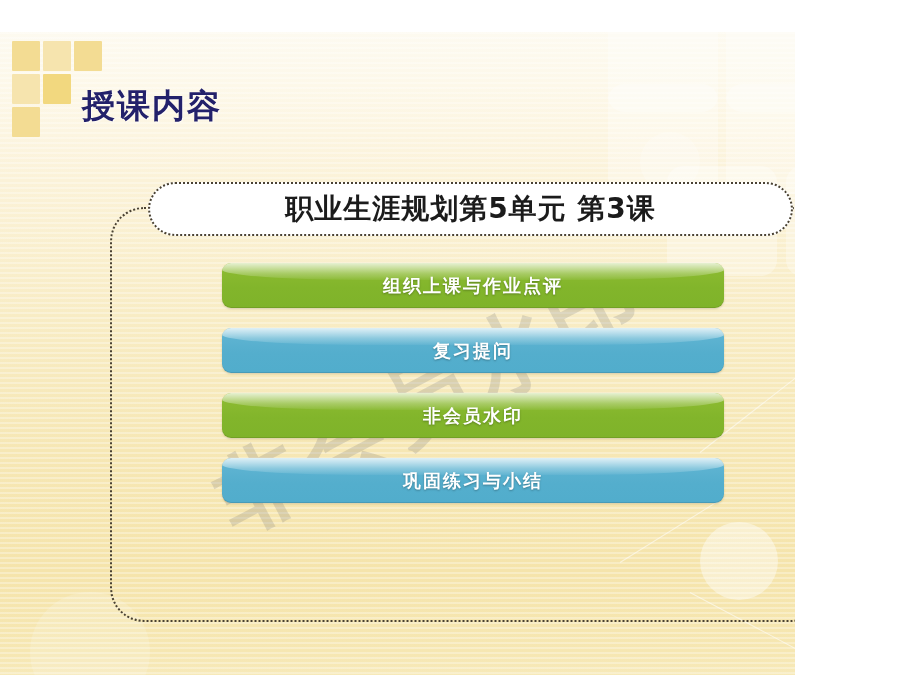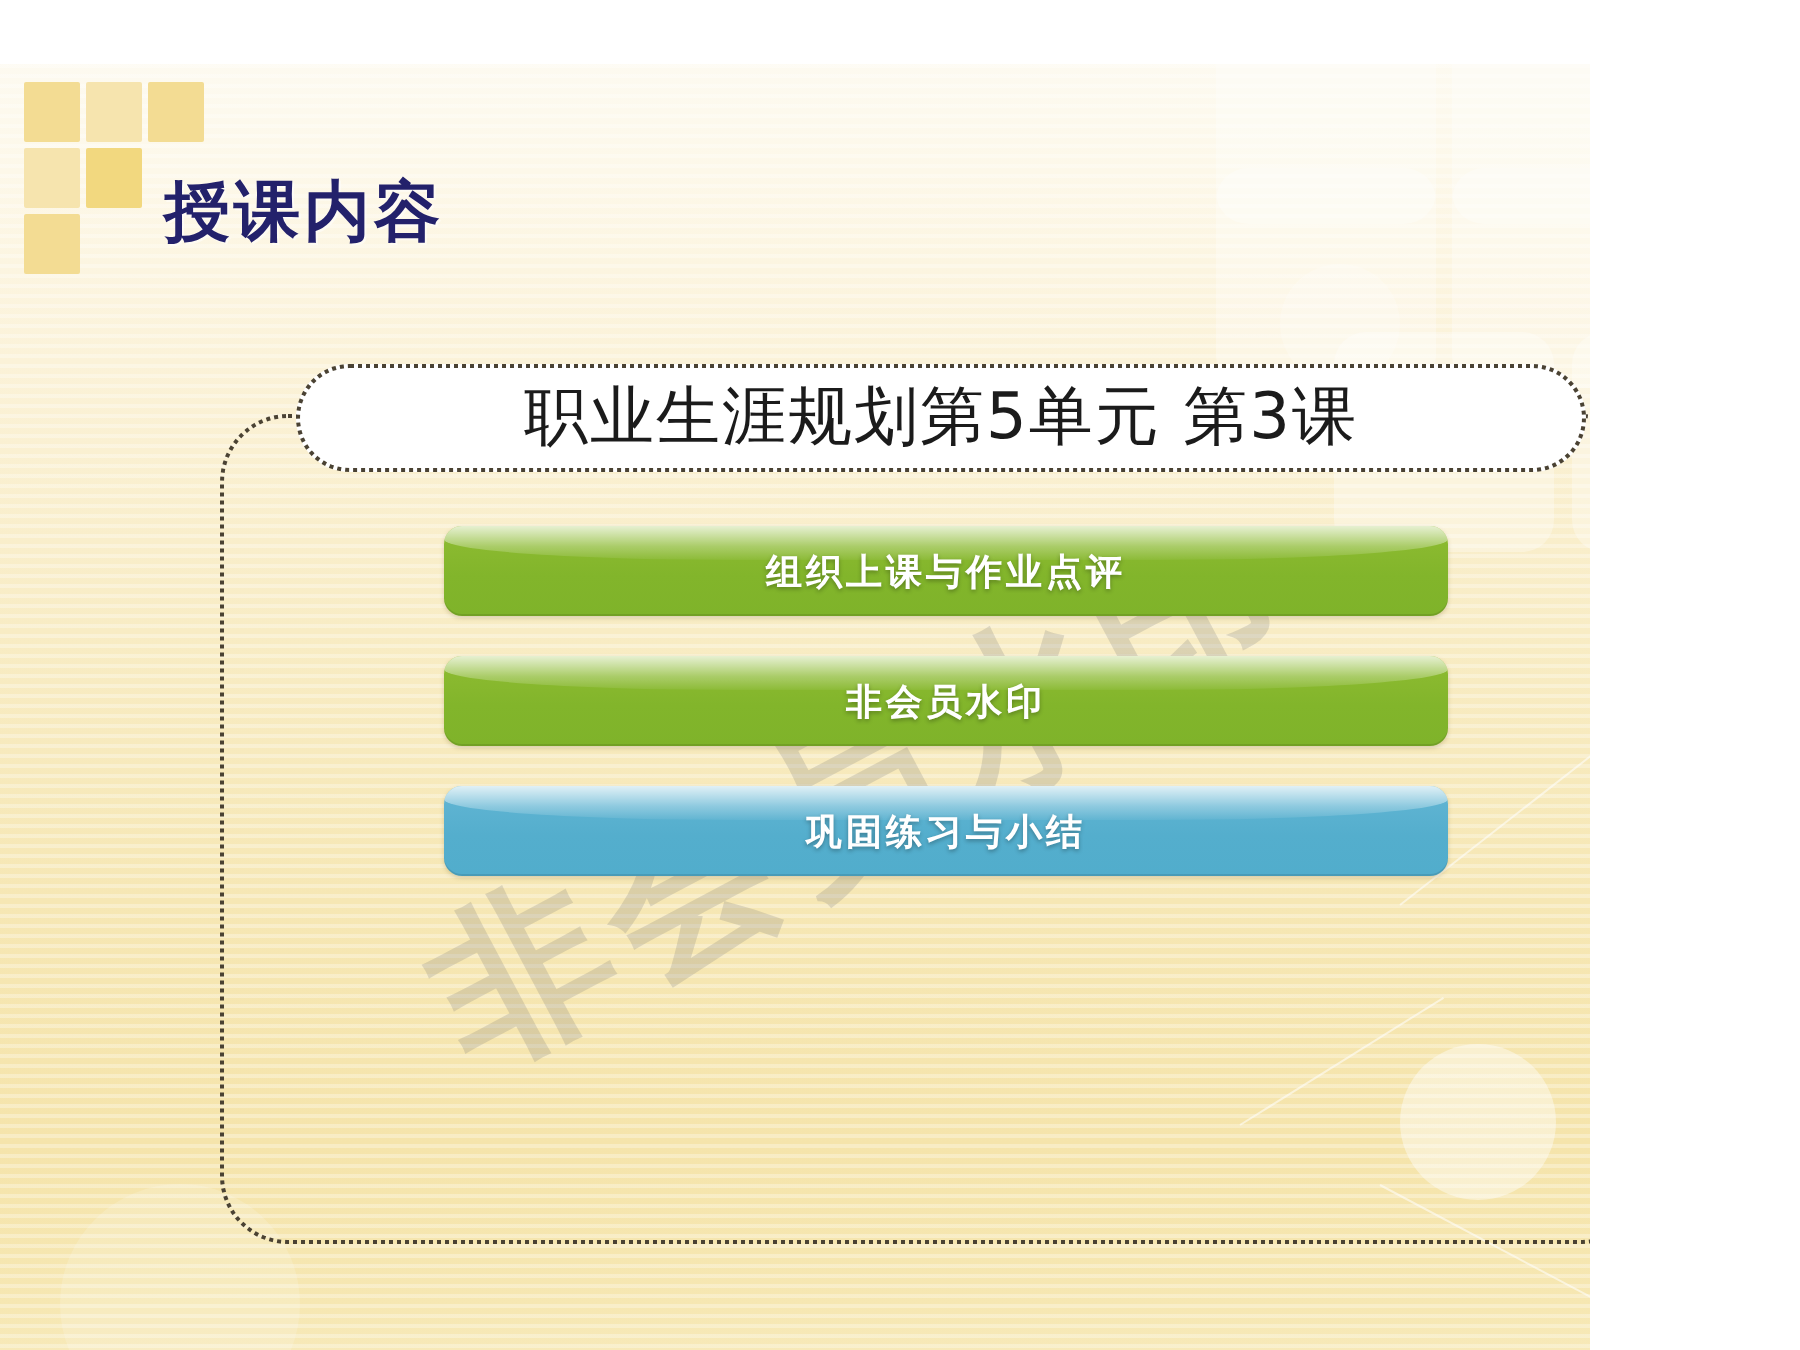--- a/index.html
+++ b/index.html
@@ -112,22 +112,22 @@
     background:#ffffff;
     border:2px dotted #4a4233;
     border-radius:28px;
     z-index:6;
     display:flex;
     align-items:center;
     justify-content:center;
   }
   #heading-pill .txt {
     font-family:"DejaVu Sans", sans-serif;
-    font-size:32px;
-    font-weight:normal;
+    font-size:28px;
+    font-weight:bold;
     color:#1b1b1b;
     letter-spacing:1px;
     white-space:nowrap;
   }
 
   
   #watermark {
     position:absolute;
     left:150px; top:215px;
     width:560px; height:300px;
@@ -259,20 +259,24 @@
     <div class="txt">职业生涯规划第5单元  第3课</div>
   </div>
 
   <div id="btn-list">
 
     <div class="nav-btn green">
       <div class="gloss"></div>
       <div class="label">组织上课与作业点评</div>
     </div>
 
+    <div class="nav-btn blue">
+      <div class="gloss"></div>
+      <div class="label">复习提问</div>
+    </div>
 
     <div class="nav-btn green">
       <div class="gloss"></div>
       <div class="label">非会员水印</div>
     </div>
 
     <div class="nav-btn blue">
       <div class="gloss"></div>
       <div class="label">巩固练习与小结</div>
     </div>

